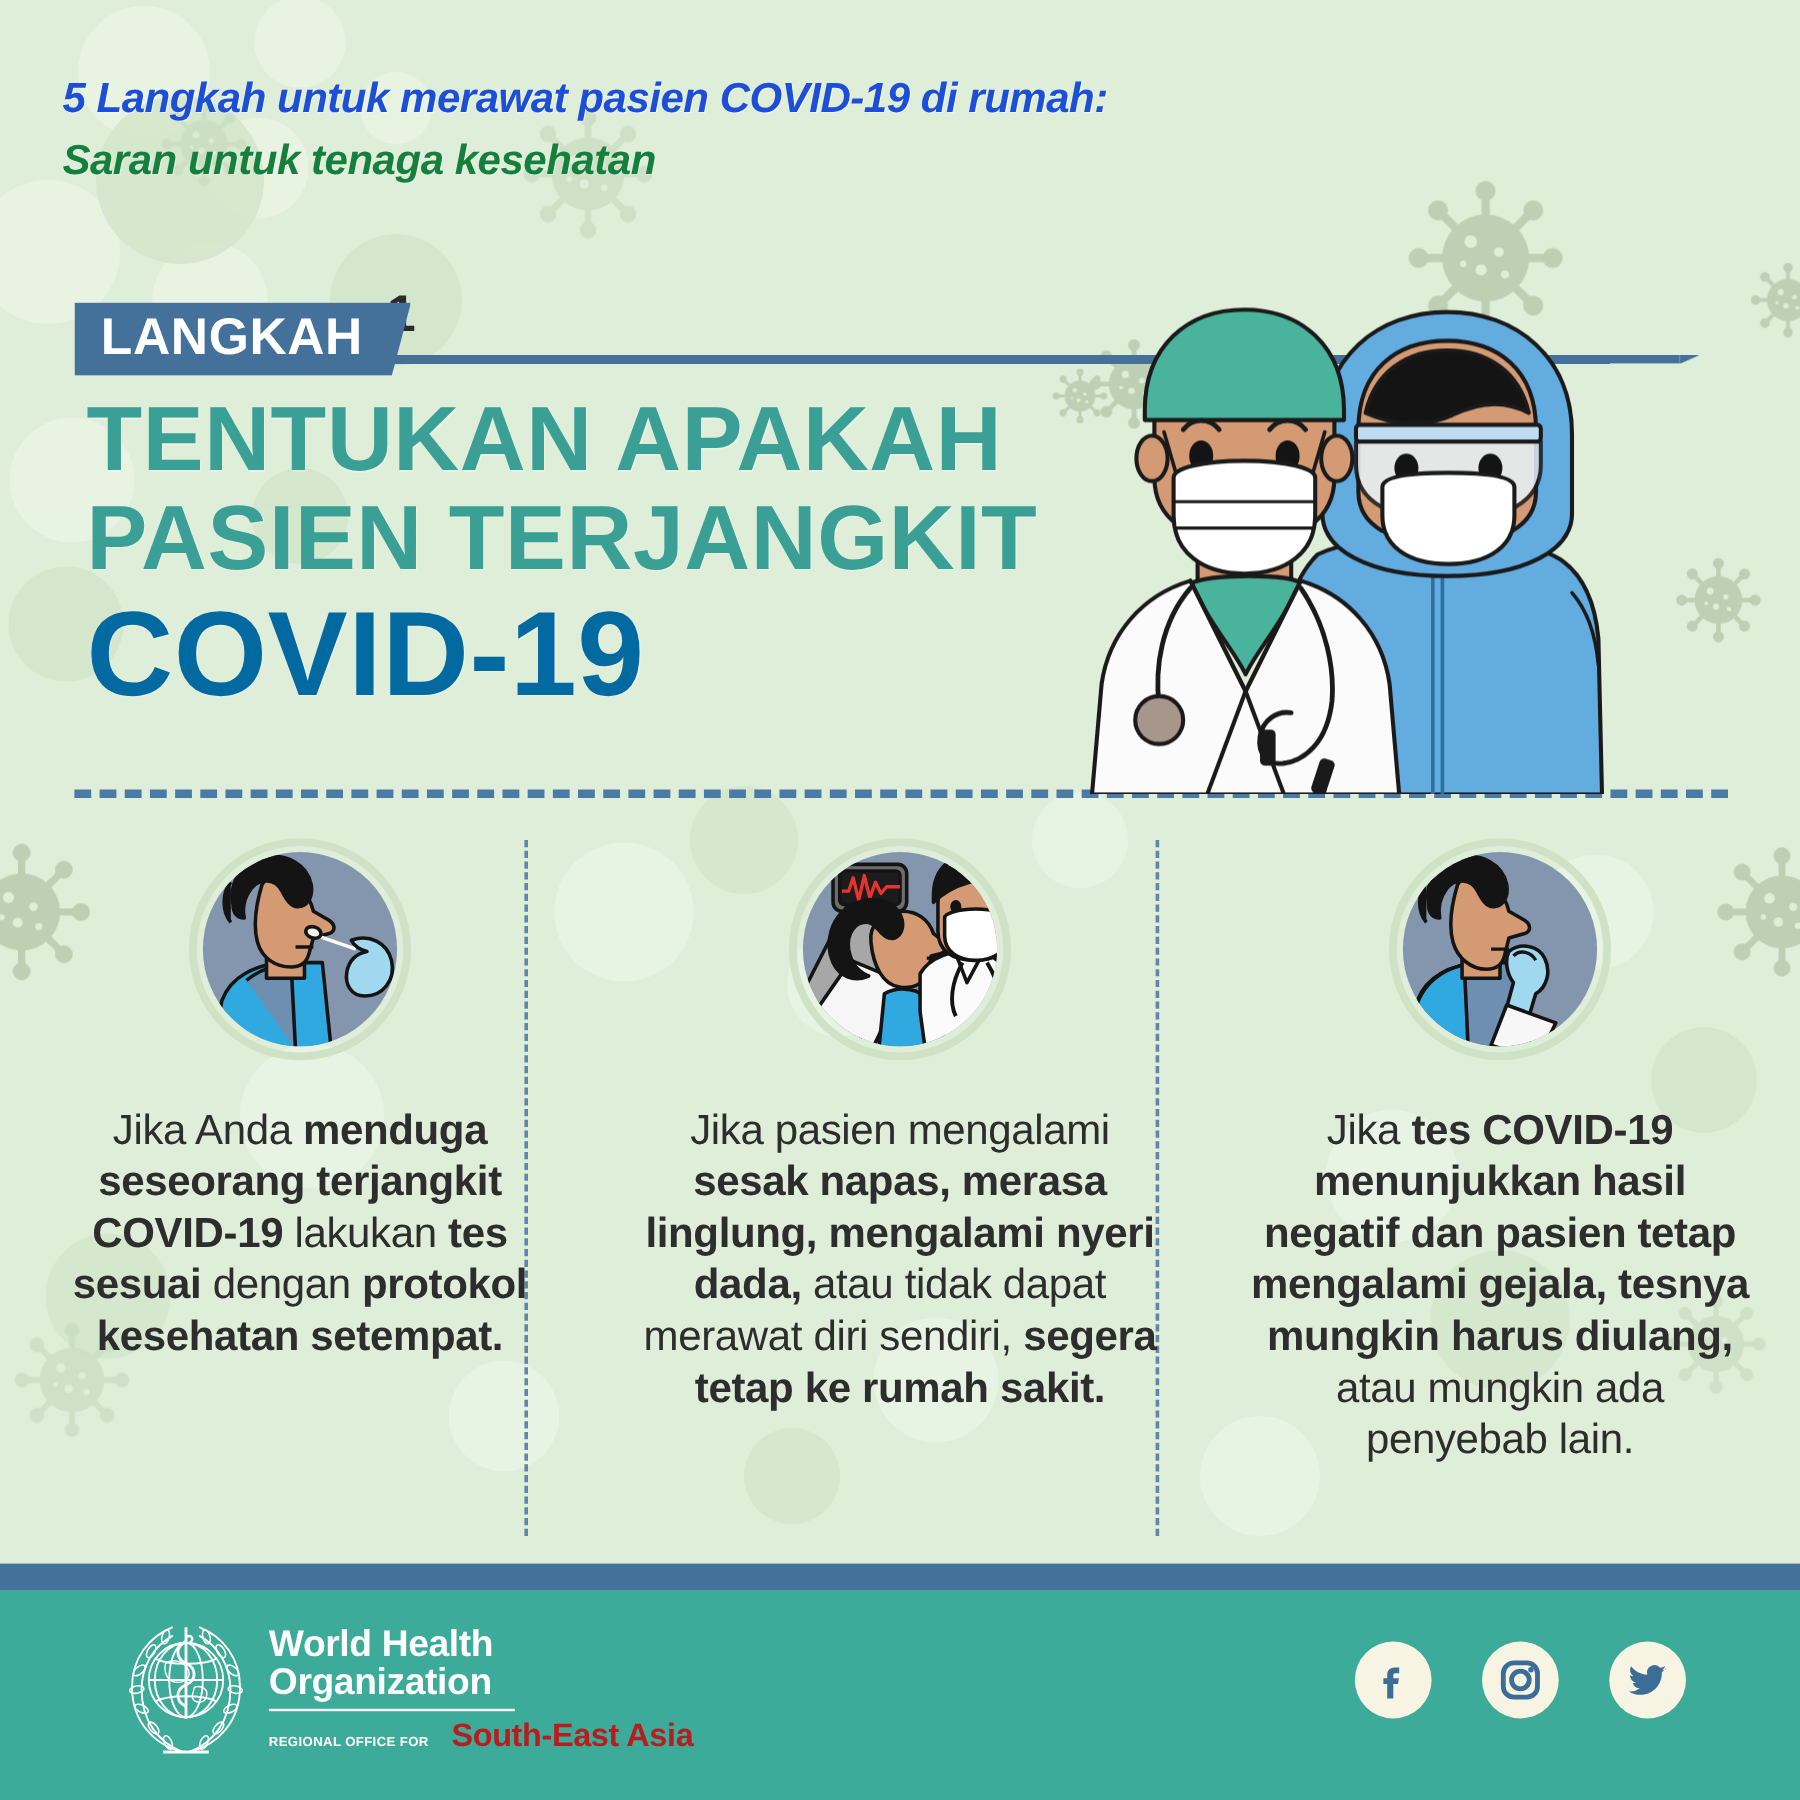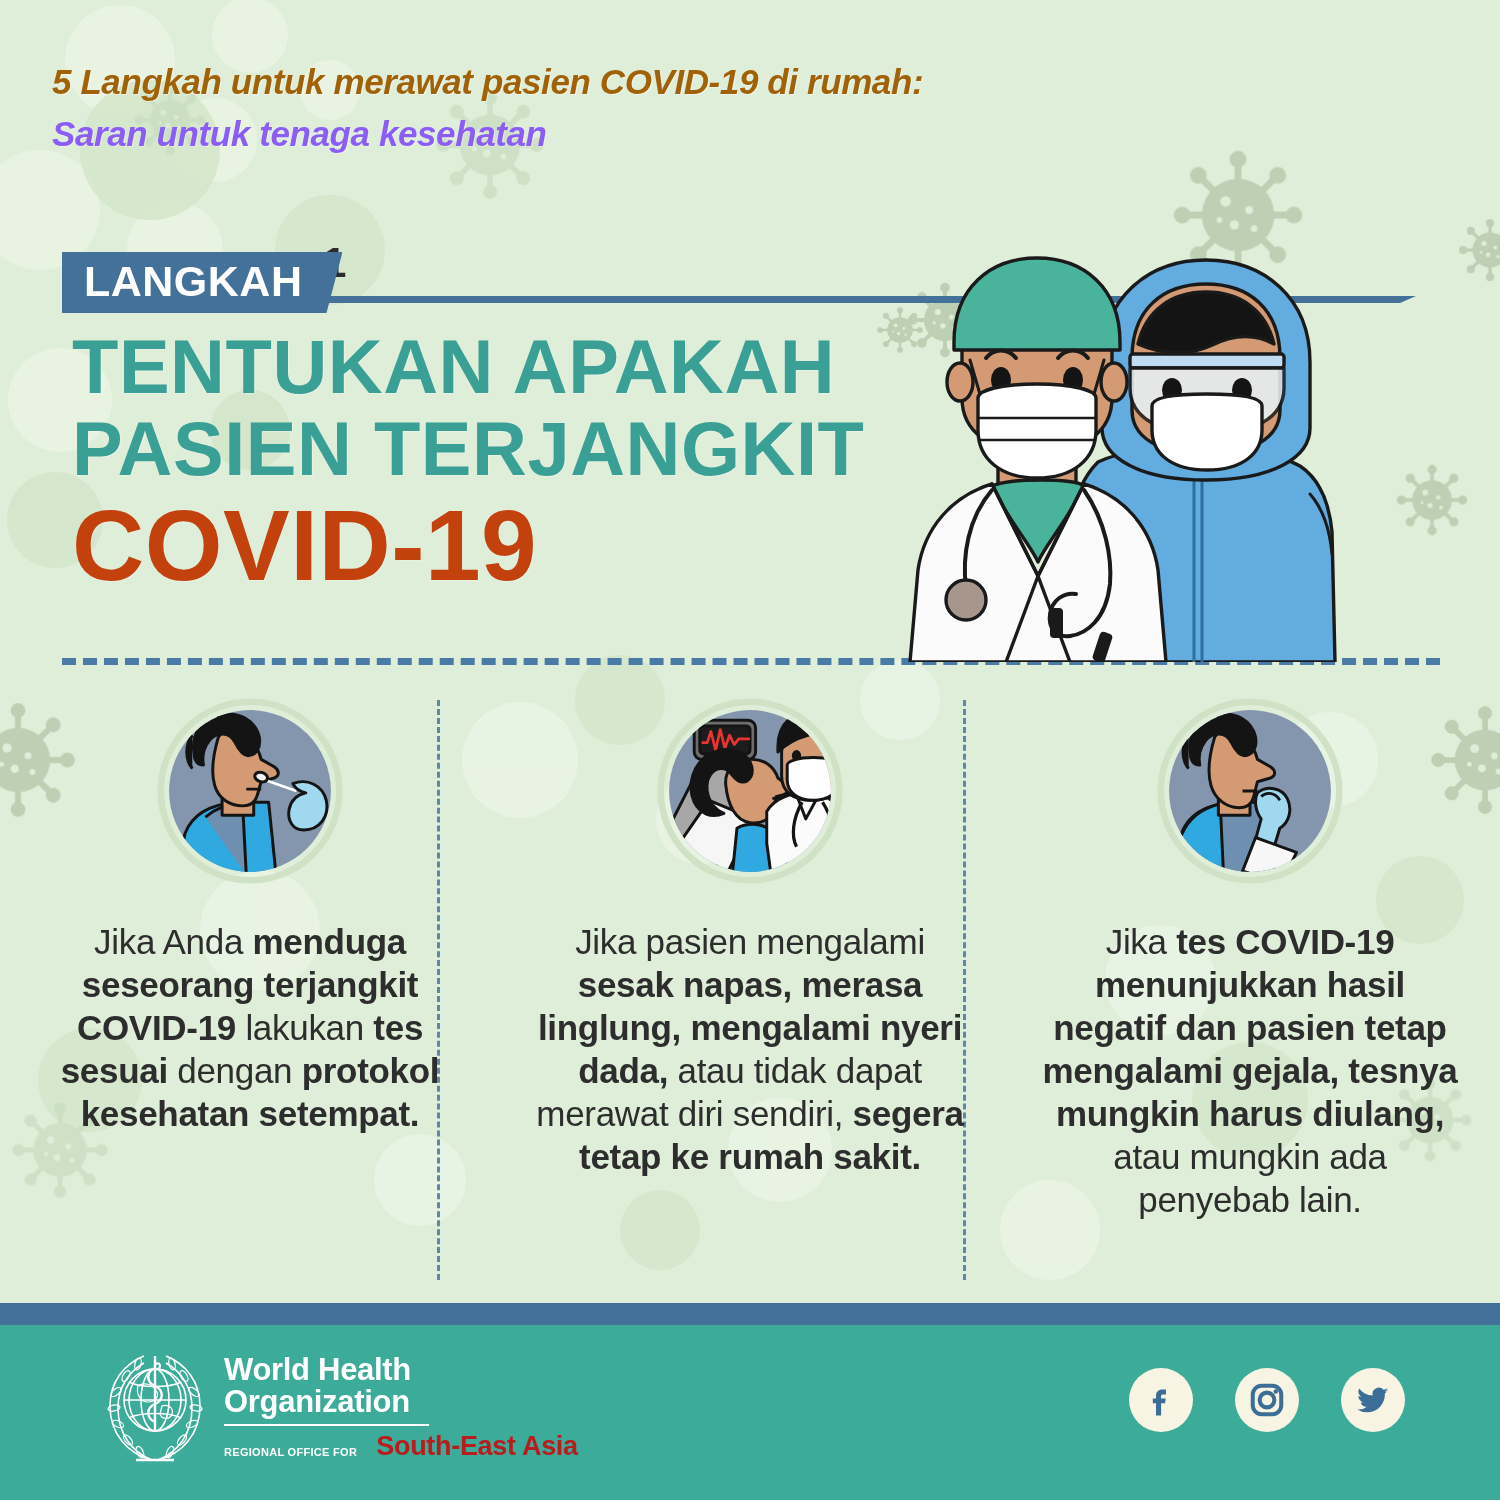--- a/index.html
+++ b/index.html
@@ -11,26 +11,26 @@
     overflow:hidden;
   }
 
   
   #bg-decor { position:absolute; inset:0; z-index:0; pointer-events:none; }
 
   
   .header { position:absolute; left:52px; top:62px; z-index:5; }
   .hdr-line1 {
     font-size:35px; font-weight:bold; font-style:italic;
-    color:#a16207; letter-spacing:-0.4px; white-space:nowrap;
+    color:#1d4ed8; letter-spacing:-0.4px; white-space:nowrap;
     text-shadow:1px 1px 0 rgba(255,255,255,.45);
   }
   .hdr-line2 {
     font-size:35px; font-weight:bold; font-style:italic;
-    color:#8b5cf6; letter-spacing:-0.4px; margin-top:12px; white-space:nowrap;
+    color:#15803d; letter-spacing:-0.4px; margin-top:12px; white-space:nowrap;
     text-shadow:1px 1px 0 rgba(255,255,255,.35);
   }
 
   
   .step-row { position:absolute; left:62px; top:232px; z-index:6;
               display:flex; align-items:center; height:62px; }
   .step-badge {
     background:#43719a; color:#ffffff;
     font-size:43px; font-weight:bold; letter-spacing:0.5px;
     padding:8px 26px 10px 22px; line-height:1;
@@ -54,21 +54,21 @@
 
   
   .headline { position:absolute; left:72px; top:330px; z-index:6; }
   .hl-a, .hl-b {
     font-size:76px; font-weight:bold; color:#3a9f95;
     letter-spacing:0.5px; line-height:0.97; white-space:nowrap;
     text-shadow:1px 1px 0 rgba(255,255,255,.3);
   }
   .hl-b { margin-top:8px; }
   .hl-c {
-    font-size:100px; font-weight:bold; color:#c2410c;
+    font-size:100px; font-weight:bold; color:#0369a1;
     letter-spacing:0.5px; line-height:1; margin-top:10px; white-space:nowrap;
     text-shadow:1px 1px 0 rgba(255,255,255,.25);
   }
 
   
   #workers { position:absolute; right:60px; top:232px; z-index:7; }
 
   
   .h-dash {
     position:absolute; left:62px; top:658px; width:1378px; height:0;

